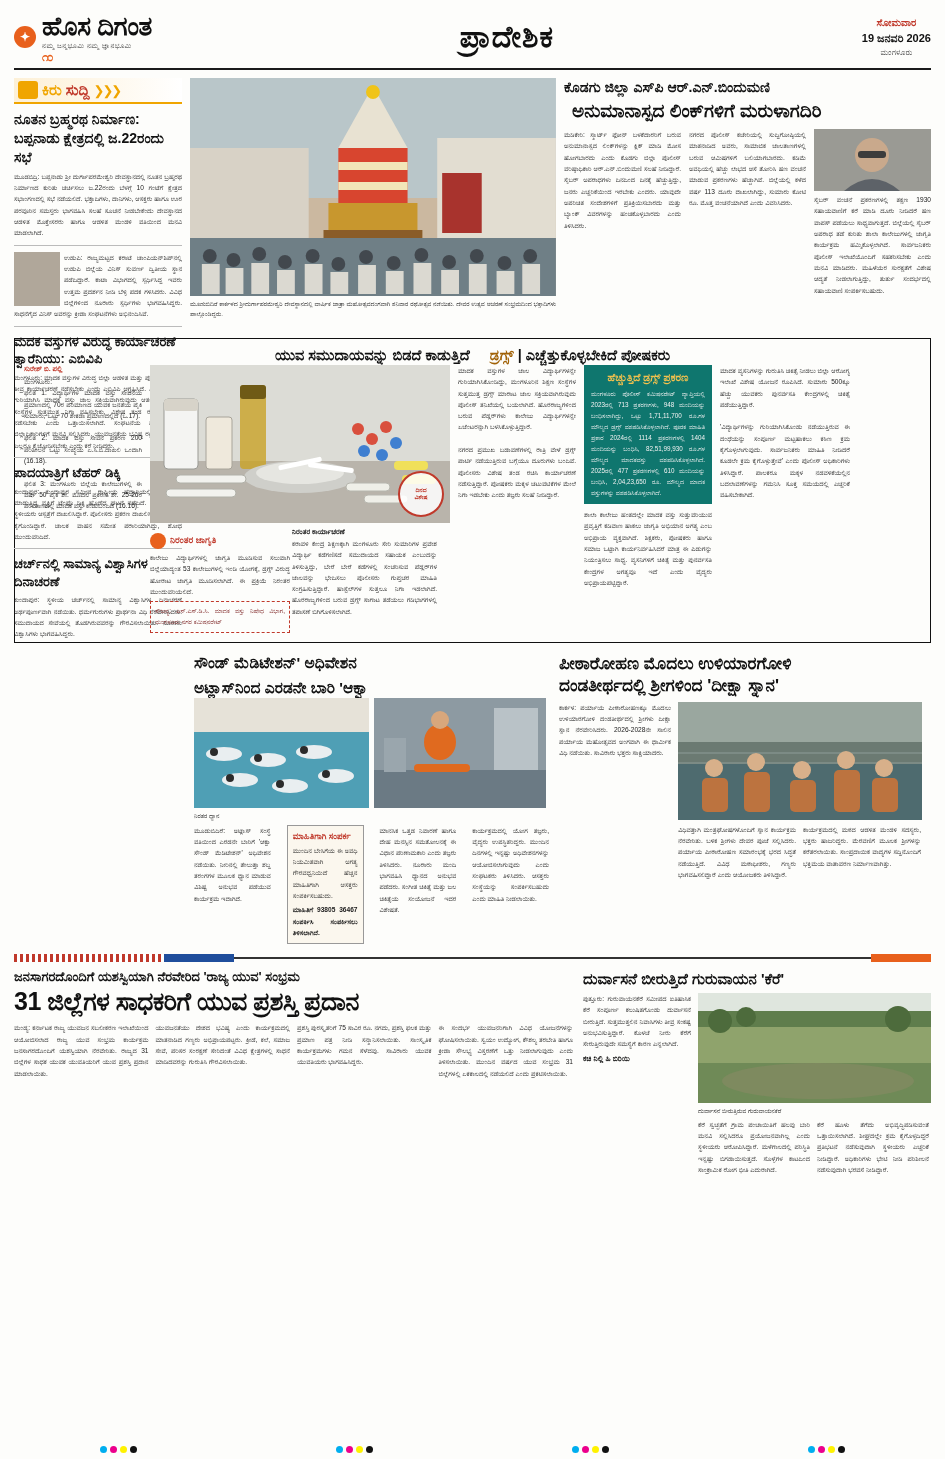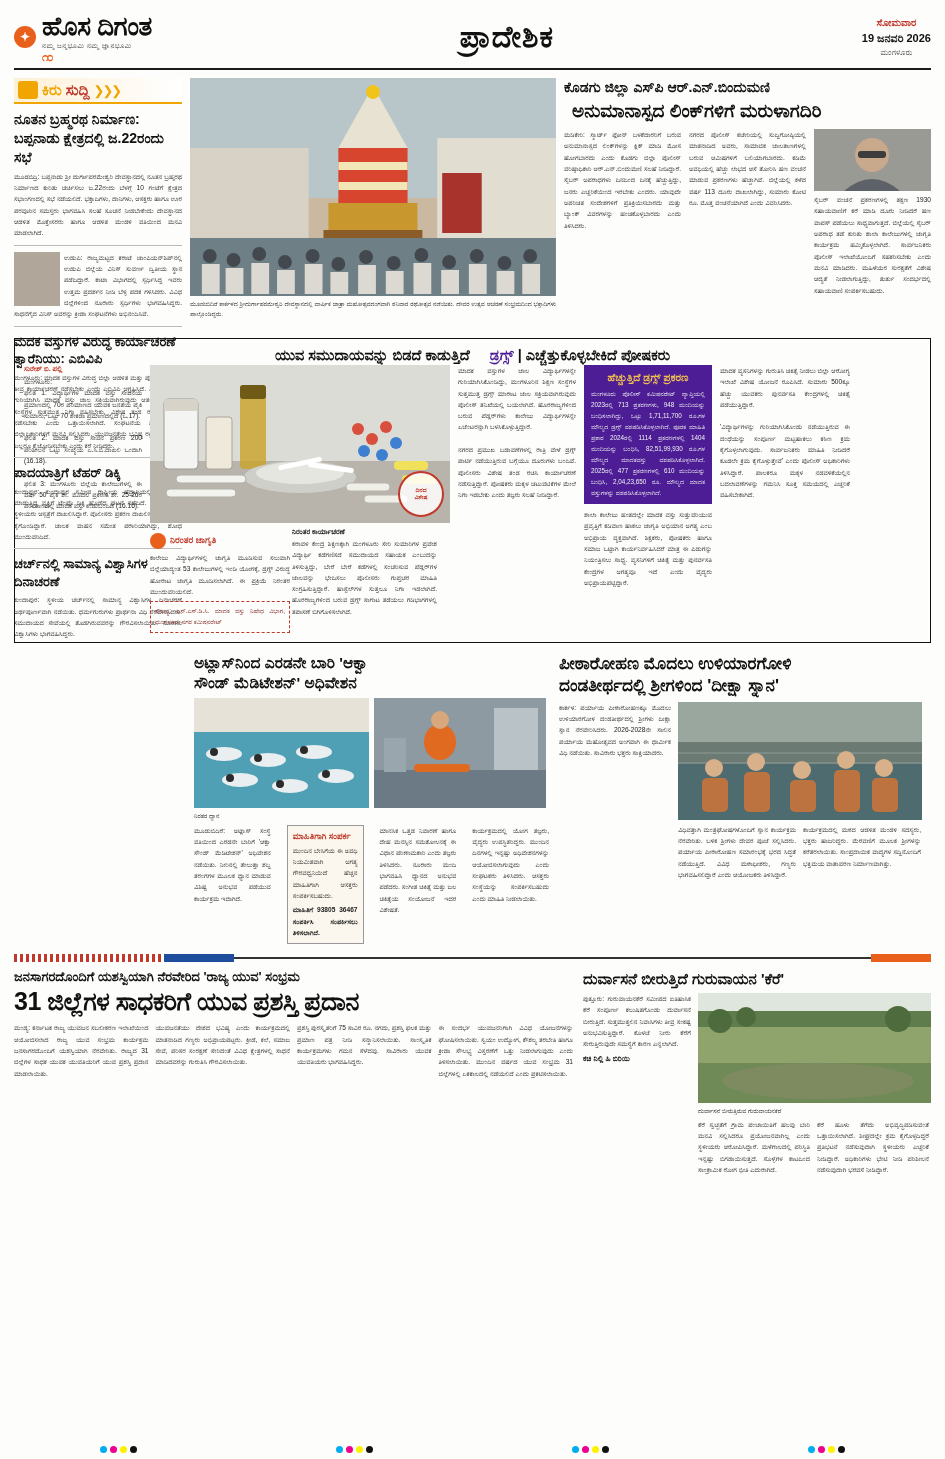--- a/index.html
+++ b/index.html
@@ -51,33 +51,33 @@
   .hr-thin { border-top: 1px solid #bbb; margin: 6px 0; }
 
   .photo { background: #cfd8dc; position: relative; overflow: hidden; }
   .cap { font-size: 6.2px; line-height: 1.6; color: #222; margin-top: 3px; text-align: justify; }
 
   .face-thumb { width: 46px; height: 54px; float: left; margin: 0 4px 2px 0; background: #b0a79a; }
 
   
   .mega { border: 1.5px solid #111; margin-top: 10px; padding: 7px 9px 9px; }
   .mega-kicker { text-align: center; font-size: 14.5px; font-weight: bold; line-height: 1.3; }
-  .mega-kicker .red { color: #4c1d95; margin-left: 16px; }
+  .mega-kicker .red { color: #a16207; margin-left: 16px; }
   .mega-title { text-align: center; font-size: 30px; font-weight: bold; letter-spacing: -0.5px;
                 margin: 3px 0 7px; }
   .mega-cols { display: flex; gap: 8px; }
   .mc { }
   .mc1 { width: 118px; }
   .mc2 { width: 300px; }
   .mc3 { width: 118px; }
   .mc4 { width: 128px; }
   .mc5 { width: 130px; }
   .byline { font-size: 7px; font-weight: bold; color: #c0392b; margin-bottom: 3px; }
 
-  .statbox { background: #4c1d95; color: #fff; padding: 6px 7px; }
+  .statbox { background: #0f766e; color: #fff; padding: 6px 7px; }
   .statbox h4 { font-size: 10.5px; color: #f2c14e; text-align: center; margin-bottom: 4px; }
   .statbox p { font-size: 6.3px; line-height: 1.75; text-align: justify; color: #f2f2f2; }
 
   .awareness { display: flex; align-items: center; gap: 4px; margin: 5px 0 3px; }
   .aw-dot { width: 16px; height: 16px; border-radius: 50%; background: #e8601c; }
   .aw-t { font-size: 9px; font-weight: bold; color: #c0392b; }
   .callout { border: 1px dashed #c0392b; padding: 4px; font-size: 6.3px; line-height: 1.7;
              color: #7a1f1f; text-align: justify; }
   .seal { width: 46px; height: 46px; border-radius: 50%; border: 2px solid #c0392b;
           color: #c0392b; font-size: 6px; font-weight: bold; display: flex; align-items: center;
@@ -338,22 +338,22 @@
 
 'ವಿದ್ಯಾರ್ಥಿಗಳನ್ನು ಗುರಿಯಾಗಿಸಿಕೊಂಡು ನಡೆಯುತ್ತಿರುವ ಈ ದಂಧೆಯನ್ನು ಸಂಪೂರ್ಣ ಮಟ್ಟಹಾಕಲು ಕಠಿಣ ಕ್ರಮ ಕೈಗೊಳ್ಳಲಾಗುವುದು. ಸಾರ್ವಜನಿಕರು ಮಾಹಿತಿ ನೀಡಿದರೆ ಕೂಡಲೇ ಕ್ರಮ ಕೈಗೊಳ್ಳುತ್ತೇವೆ' ಎಂದು ಪೊಲೀಸ್ ಅಧಿಕಾರಿಗಳು ತಿಳಿಸಿದ್ದಾರೆ. ಪಾಲಕರೂ ಮಕ್ಕಳ ನಡವಳಿಕೆಯಲ್ಲಿನ ಬದಲಾವಣೆಗಳನ್ನು ಗಮನಿಸಿ ಸೂಕ್ತ ಸಮಯದಲ್ಲಿ ಎಚ್ಚರಿಕೆ ವಹಿಸಬೇಕಾಗಿದೆ.</div>
       </div>
     </div>
   </div>
 
   <div class="mid-zone">
     <div class="mz-left"></div>
 
     <div class="mz-c1">
+      <div class="sec-head" style="margin-bottom:5px;">ಸೌಂಡ್ ಮೆಡಿಟೇಶನ್' ಅಧಿವೇಶನ</div>
       <div class="sec-head">ಅಟ್ಲಾಸ್‌ನಿಂದ ಎರಡನೇ ಬಾರಿ 'ಆಕ್ವಾ</div>
-      <div class="sec-head" style="margin-bottom:5px;">ಸೌಂಡ್ ಮೆಡಿಟೇಶನ್' ಅಧಿವೇಶನ</div>
       <div style="display:flex;gap:5px;">
         <div class="photo" style="width:175px;height:110px;">
           <svg class="imgfill" viewBox="0 0 175 110" preserveAspectRatio="none">
             <rect width="175" height="110" fill="#cdd8d6"></rect>
             <rect y="34" width="175" height="76" fill="#4f9fb5"></rect>
             <rect y="0" width="175" height="34" fill="#e6e2d8"></rect>
             <g fill="#e9eef0">
               <ellipse cx="30" cy="56" rx="18" ry="7"></ellipse>
                 <ellipse cx="74" cy="62" rx="18" ry="7"></ellipse>
               <ellipse cx="120" cy="54" rx="18" ry="7"></ellipse>

